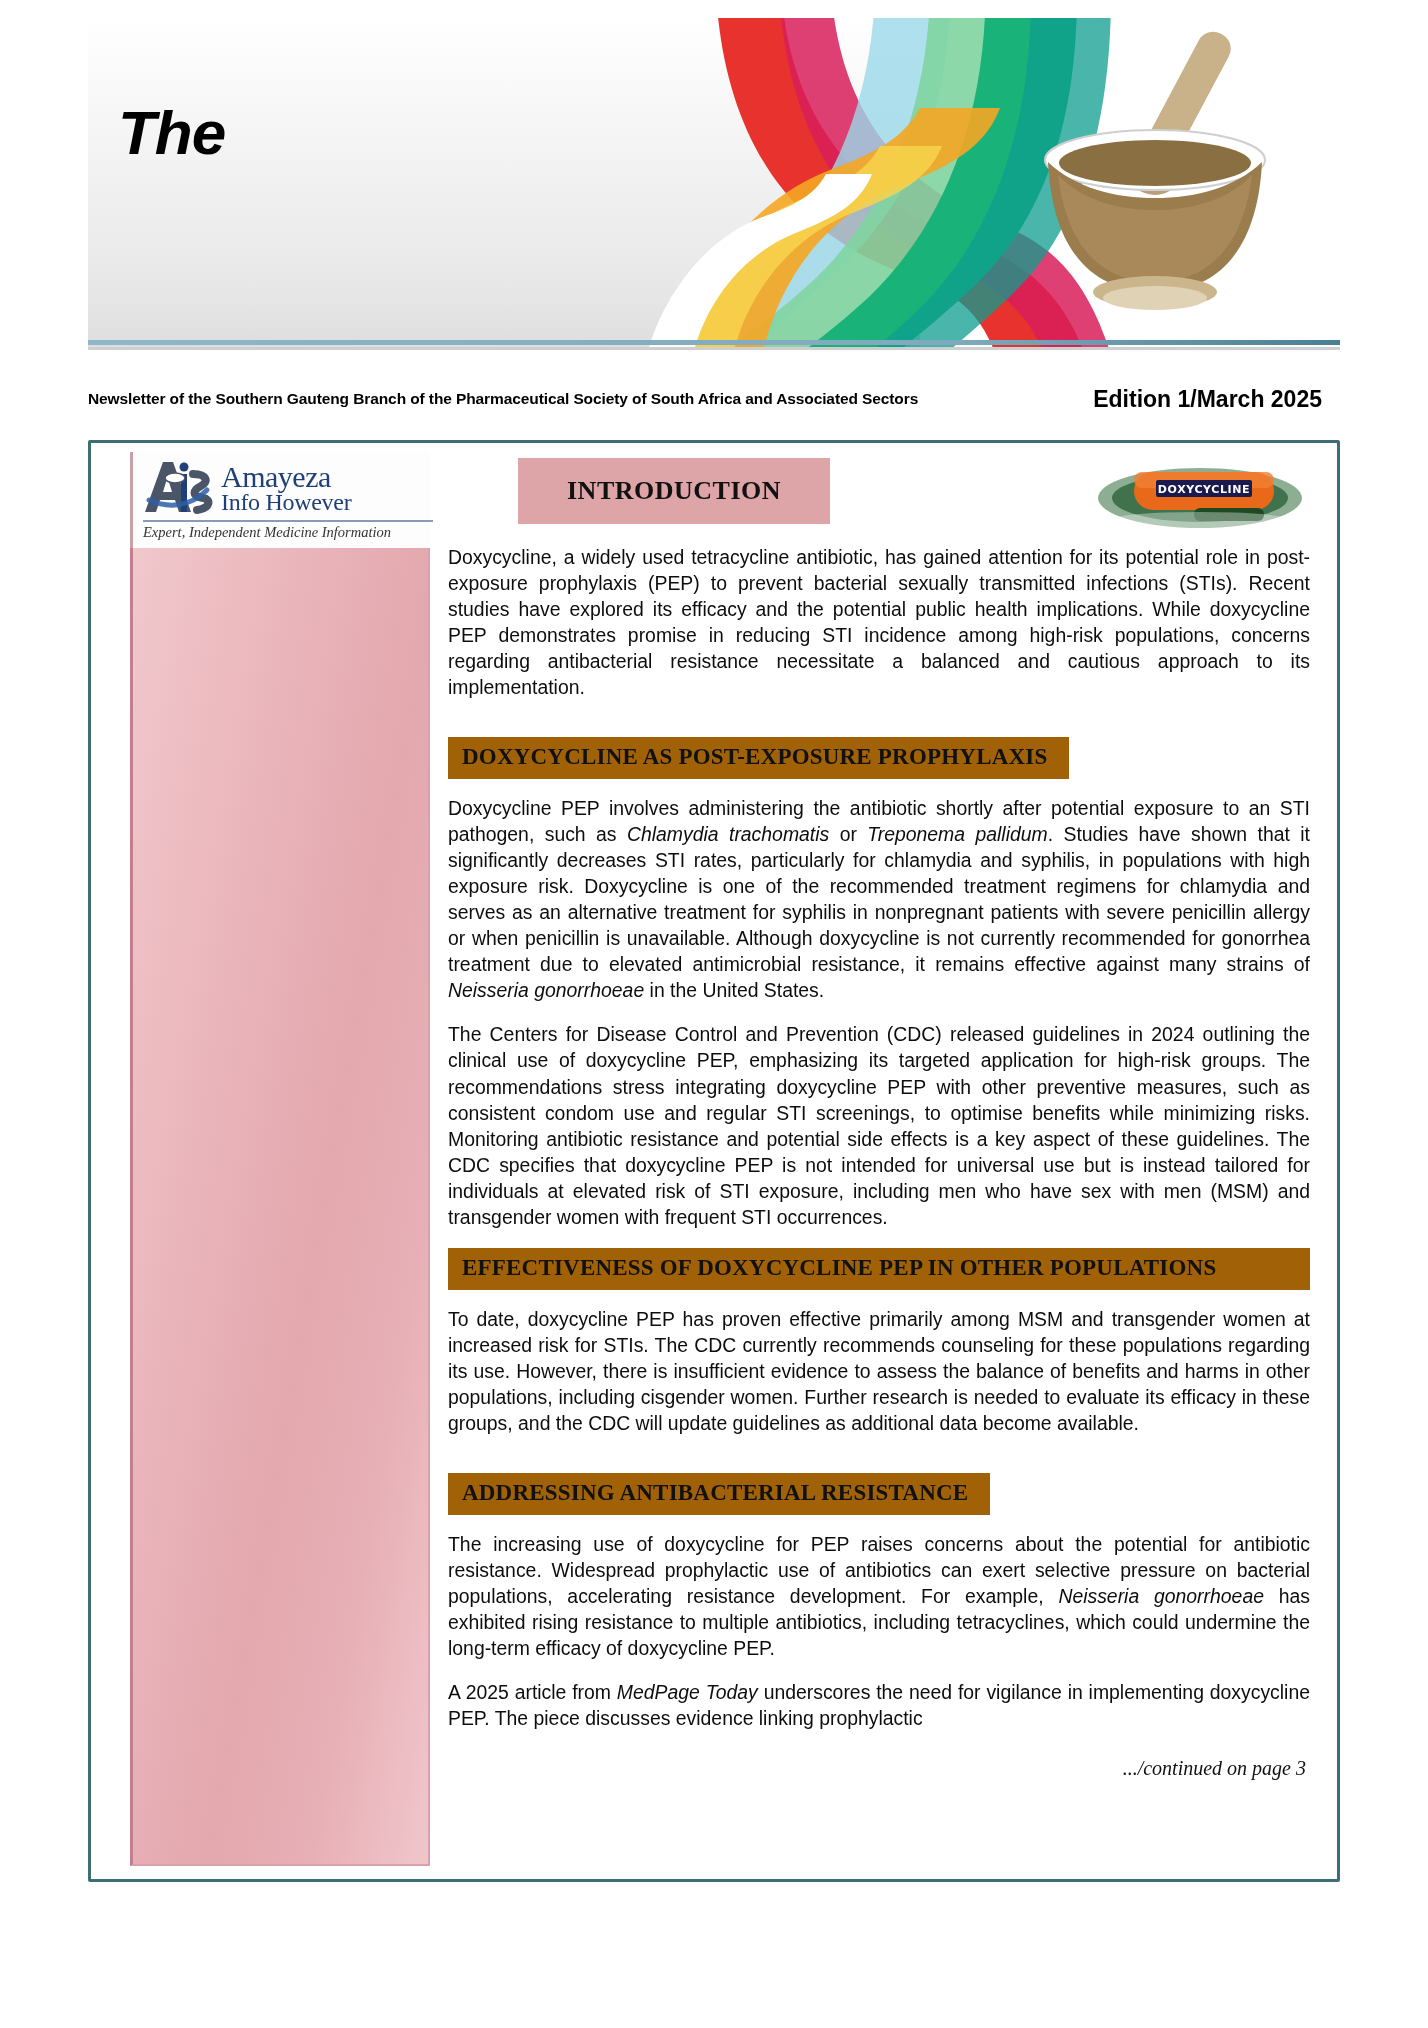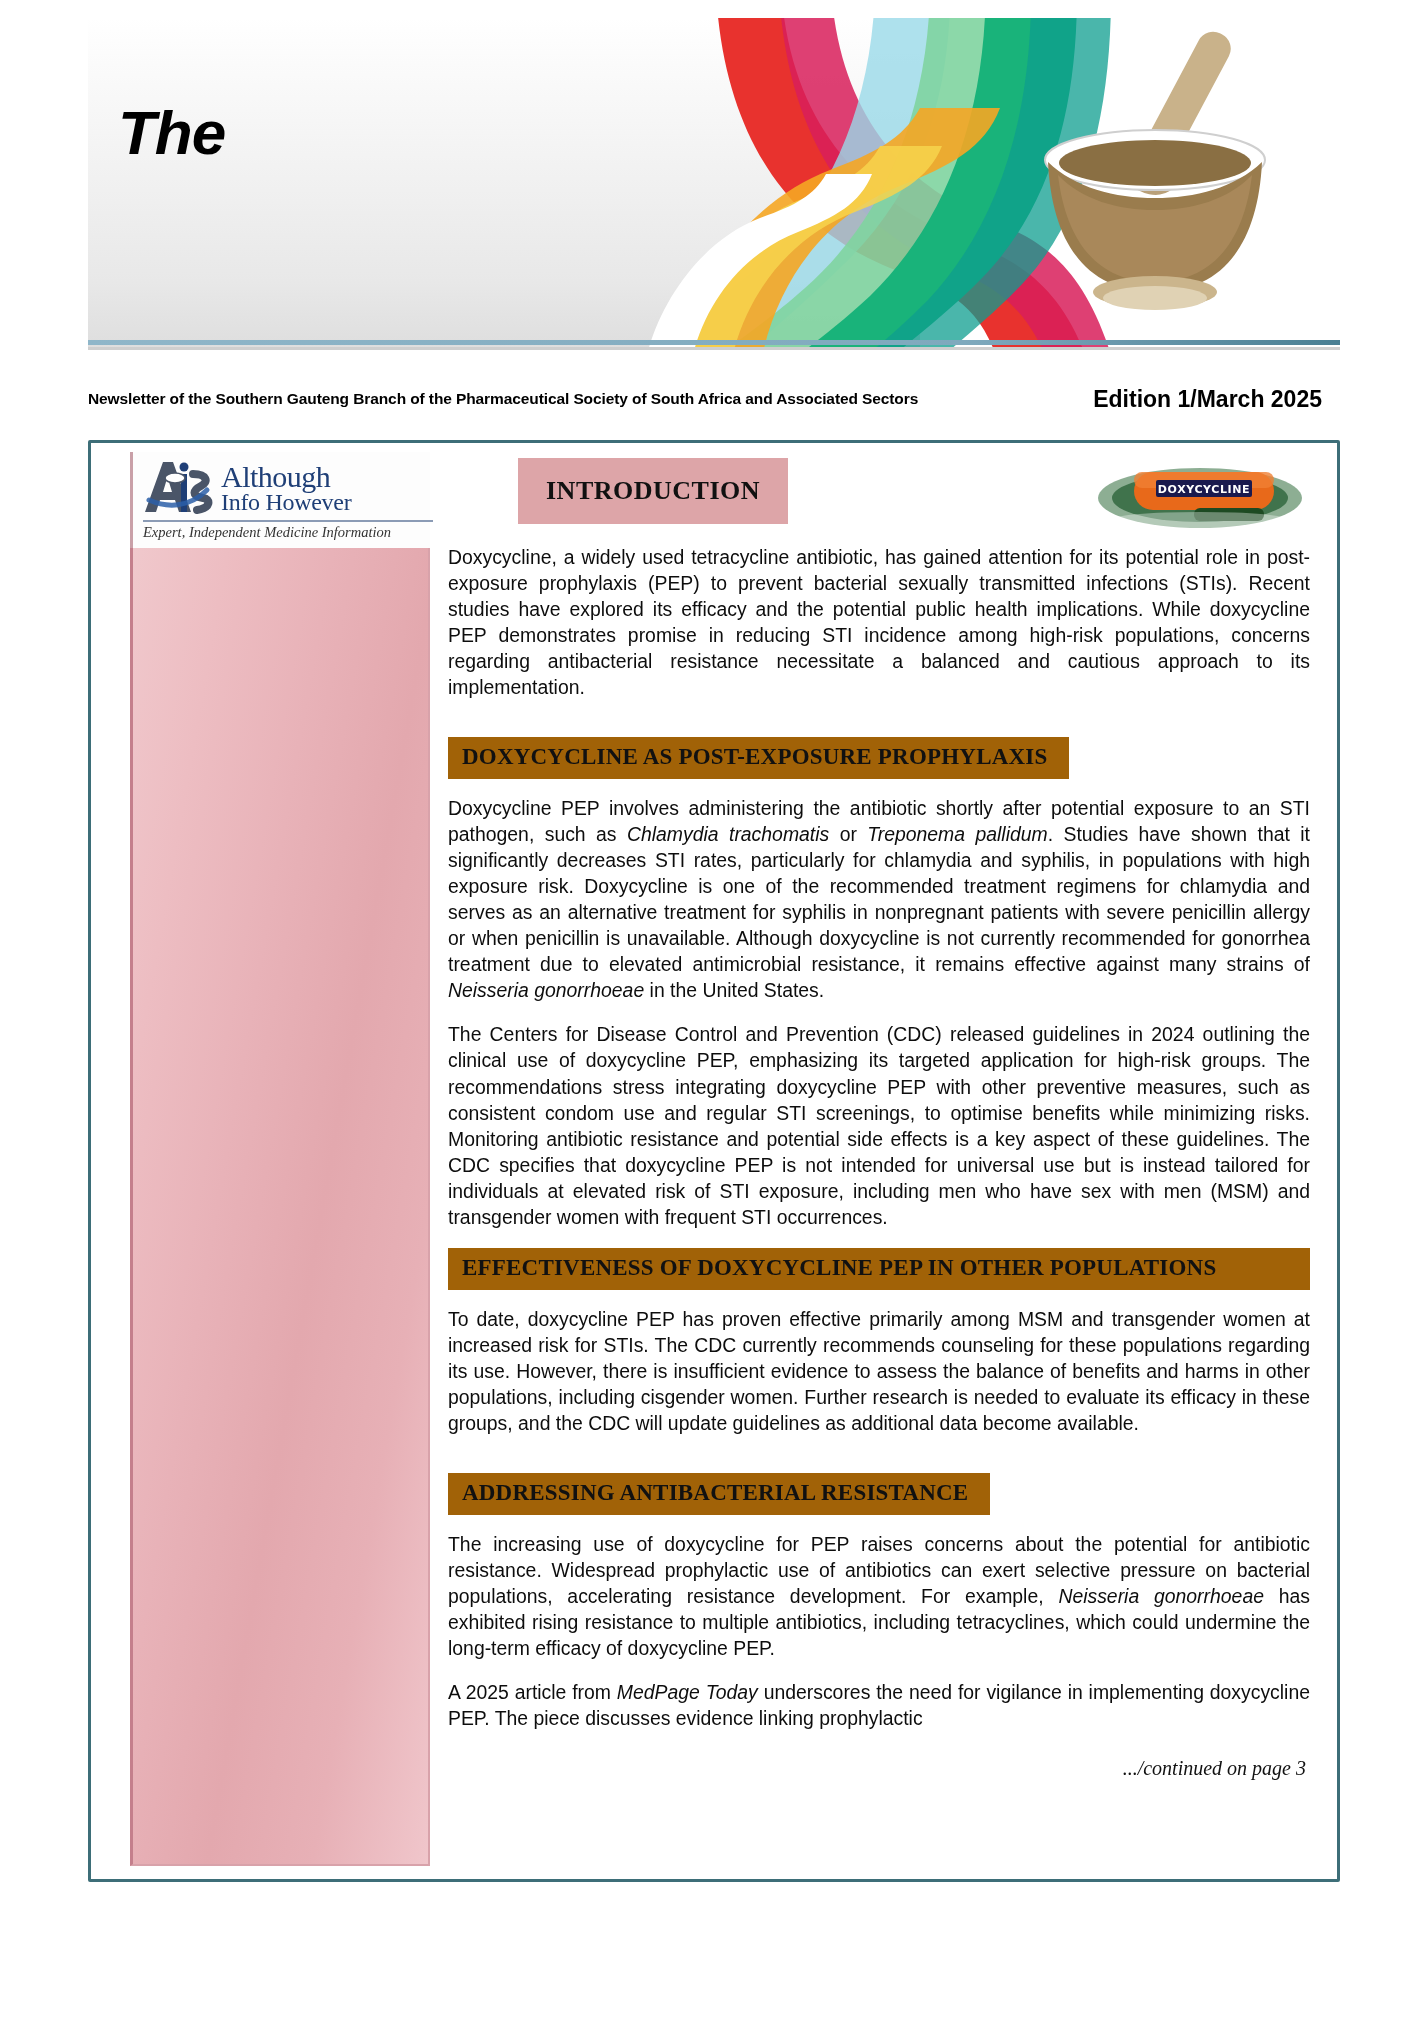--- a/index.html
+++ b/index.html
@@ -230,21 +230,21 @@
   }
 
   .intro-row {
     position: relative;
     height: 86px;
   }
   .intro-banner {
     position: absolute;
     left: 70px;
     top: 0;
-    width: 270px;
+    width: 312px;
     height: 66px;
     background: #dda5a8;
     display: flex;
     align-items: center;
     justify-content: center;
   }
   .intro-banner span {
     font-family: "Liberation Serif", serif;
     font-weight: bold;
     font-size: 26px;
@@ -413,21 +413,21 @@
           <svg width="74" height="62" viewBox="0 0 74 62">
             <path d="M4 56 L22 6 L32 6 L50 56 L38 56 L34 44 L19 44 L15 56 Z M22 36 L31 36 L26.5 21 Z" fill="#4a5568"></path>
             <path d="M40 18 L46 18 L46 56 L40 56 Z" fill="#1f3f77"></path>
             <circle cx="43" cy="11" r="4.5" fill="#1f3f77"></circle>
             <path d="M52 18 C 66 18, 68 26, 60 30 C 52 34, 50 40, 62 42 C 70 43, 70 52, 56 54" stroke="#4a5568" stroke-width="8" fill="none" stroke-linecap="round"></path>
             <path d="M8 44 C 26 52, 48 52, 66 34" stroke="#2b5fa8" stroke-width="5" fill="none" stroke-linecap="round" opacity="0.85"></path>
             <ellipse cx="34" cy="22" rx="10" ry="5" fill="#ffffff" stroke="#4a5568" stroke-width="1.6"></ellipse>
           </svg>
         </div>
         <div class="logo-words">
-          <span class="logo-amayeza">Although</span>
+          <span class="logo-amayeza">Amayeza</span>
           <span class="logo-info">Info However</span>
         </div>
       </div>
       <div class="logo-divider"></div>
       <div class="logo-tag">Expert, Independent Medicine Information</div>
     </div>
 
     <div class="sidebar-panel">
       <div class="vert-title">
         <div class="vert-inner">

